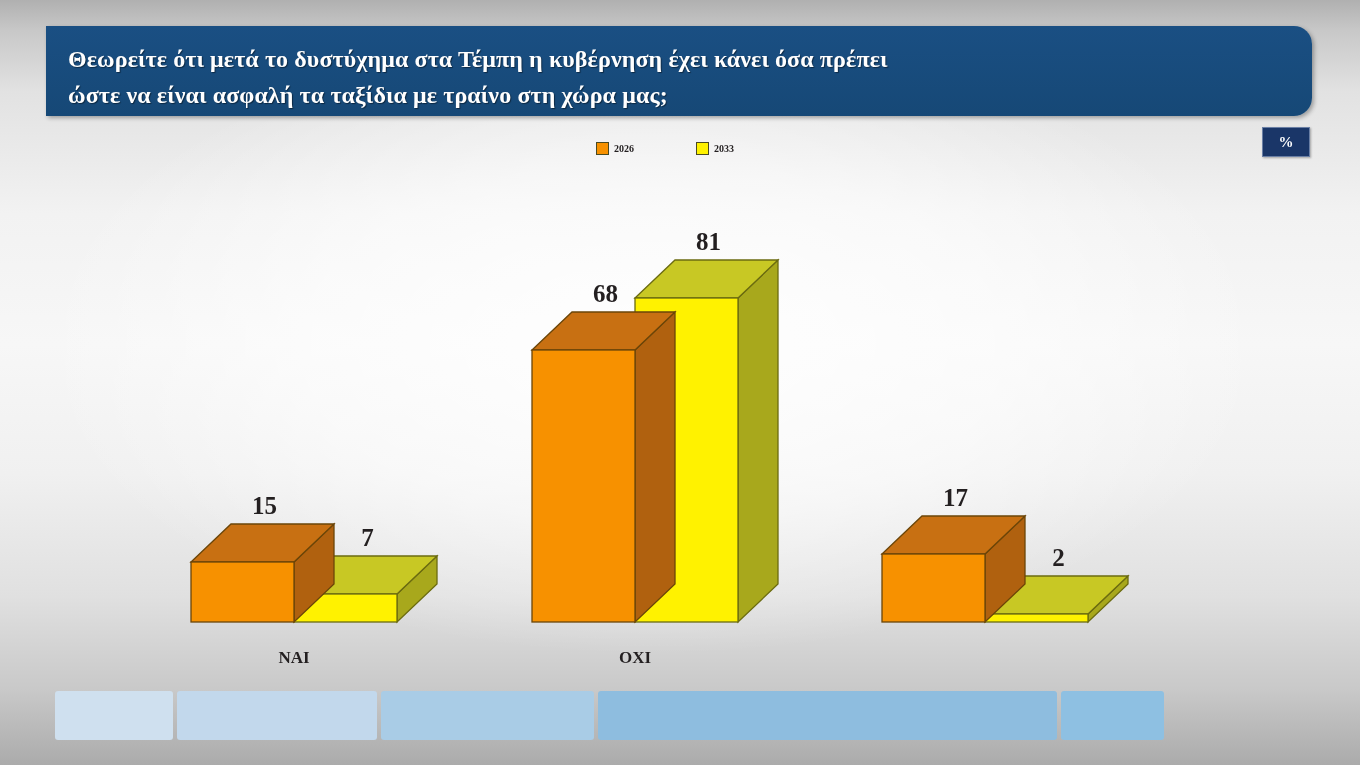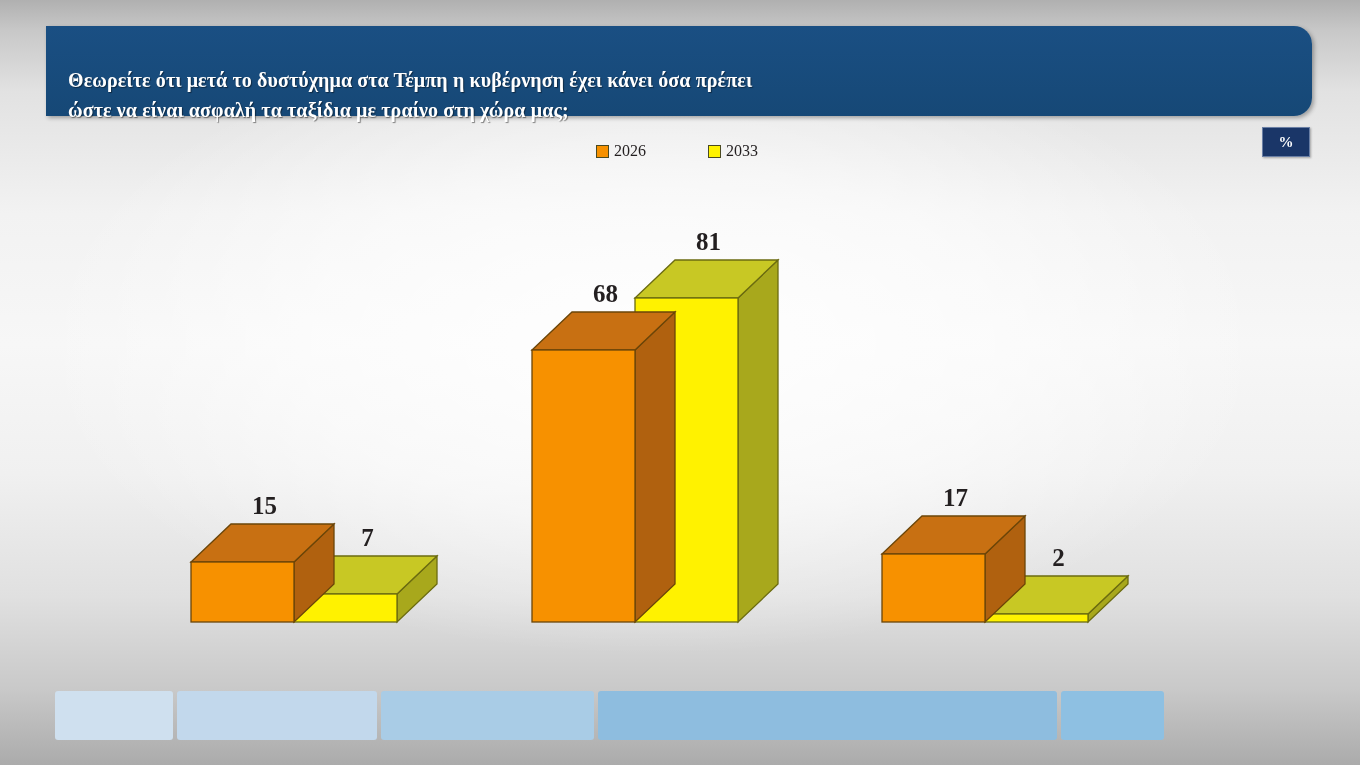--- a/index.html
+++ b/index.html
@@ -51,26 +51,25 @@
     background: linear-gradient(to bottom, #1a4f83 0%, #164876 100%);
     border-radius: 0 18px 18px 0;
     box-shadow: 2px 2px 4px rgba(0,0,0,0.32);
     box-sizing: border-box;
     padding: 16px 22px 0 22px;
   }
   #title-text {
     color: #ffffff;
     font-family: "Liberation Serif", serif;
     font-weight: bold;
-    font-size: 20px;
+    font-size: 24px;
     line-height: 1.48;
     letter-spacing: 0.1px;
     text-shadow: 1px 1px 1px rgba(0,0,0,0.45);
     white-space: pre-line;
-    margin-top: 24px;
   }
 
   
   #pct-badge {
     position: absolute;
     left: 1262px;
     top: 127px;
     width: 46px;
     height: 28px;
     background: #1A3668;
@@ -100,22 +99,22 @@
     gap: 5px;
   }
   .legend-swatch {
     width: 13px;
     height: 13px;
     border: 1px solid #4a4a22;
     box-sizing: border-box;
   }
   .legend-label {
     font-family: "Liberation Serif", serif;
-    font-weight: normal;
-    font-size: 16px;
+    font-weight: bold;
+    font-size: 10px;
     color: #231f20;
   }
 
   
   #plot {
     position: absolute;
     left: 0;
     top: 170px;
     width: 1360px;
     height: 470px;
@@ -216,20 +215,22 @@
         </g>
         <g>
           <path d="M 294 392 L 334 354 L 334 414 L 294 452 Z" fill="#B0610F" stroke="#6b4508" stroke-width="1.3"></path>
           <path d="M 191 392 L 231 354 L 334 354 L 294 392 Z" fill="#C87012" stroke="#6b4508" stroke-width="1.3"></path>
           <rect x="191" y="392" width="103" height="60" fill="#F79100" stroke="#6b4508" stroke-width="1.3"></rect>
           <text x="264.5" y="344" font-family="Liberation Serif, serif" font-size="25" font-weight="bold" fill="#231f20" text-anchor="middle">15</text>
         </g>
       </svg>
   </div>
 
+  <div class="cat-label" id="cat-0">ΝΑΙ</div>
+  <div class="cat-label" id="cat-1">ΟΧΙ</div>
 
   <div id="footer">
     <div class="fseg" id="fseg-logo"></div>
     <div class="fseg" id="fseg-1"></div>
     <div class="fseg" id="fseg-2"></div>
     <div class="fseg" id="fseg-3"></div>
     <div class="fseg" id="fseg-4"></div>
 
   </div>
 

